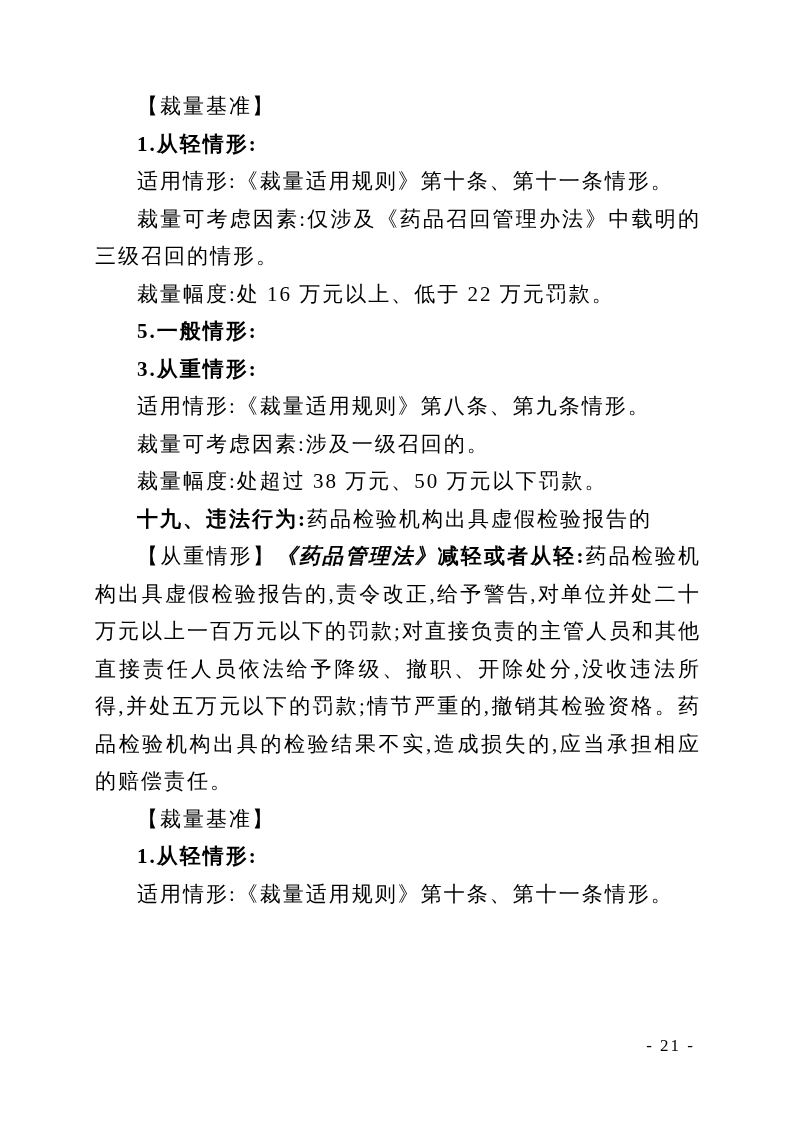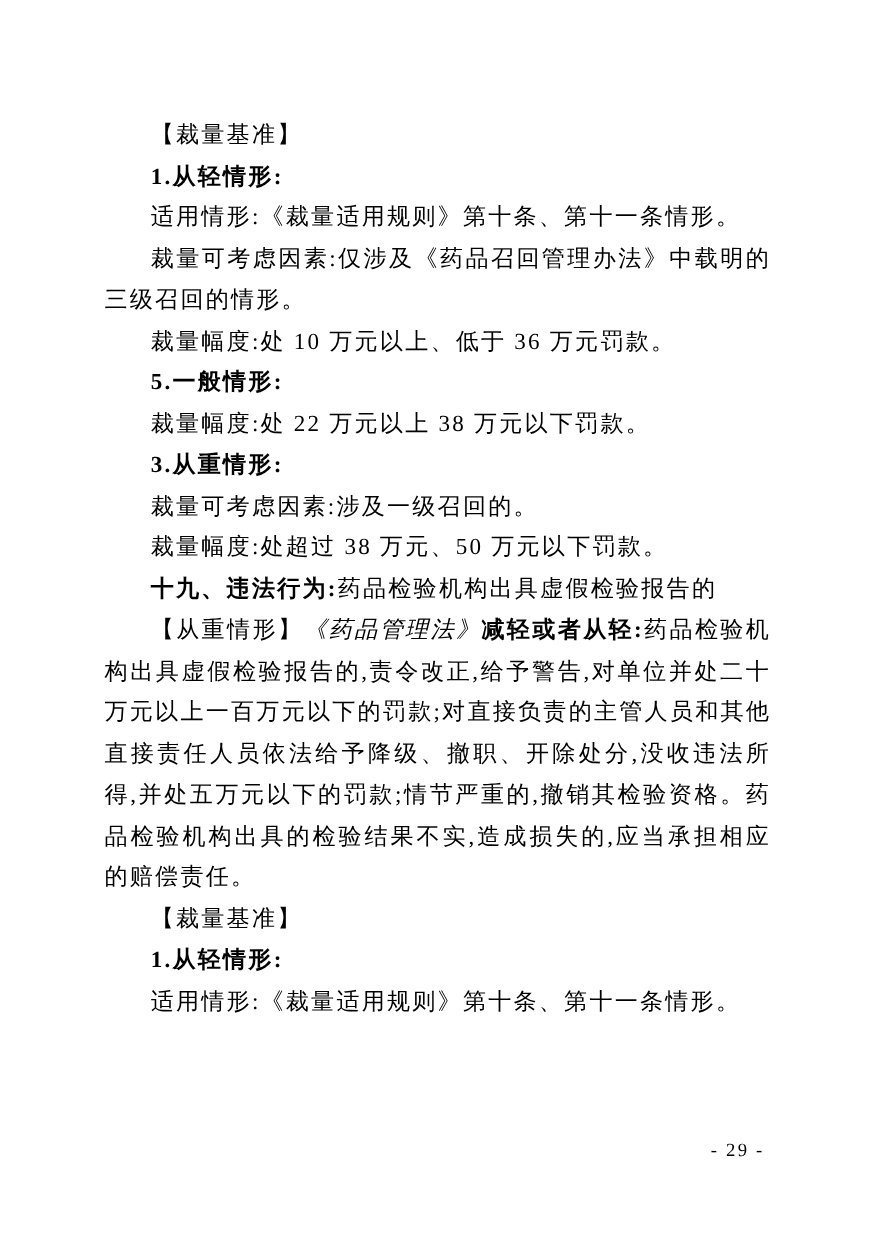--- a/index.html
+++ b/index.html
@@ -12,64 +12,64 @@
     width: 793px;
     height: 1122px;
     background: #ffffff;
     overflow: hidden;
     font-family: "Liberation Serif", serif;
     color: #000000;
   }
   .content {
     position: absolute;
     left: 95px;
-    top: 104px;
+    top: 88px;
     width: 606px;
   }
   p.para {
     margin: 0;
     padding: 0;
     font-size: 21px;
     line-height: 37.5px;
     letter-spacing: 2px;
     text-indent: 2em;
     text-align: justify;
     text-justify: inter-character;
     color: #000000;
   }
   span.run-regular { font-weight: normal; font-style: normal; }
   span.run-bold { font-weight: bold; font-style: normal; }
-  span.run-bold-italic { font-weight: normal; font-style: italic; margin-top: 19px; }
+  span.run-bold-italic { font-weight: bold; font-style: italic; margin-top: 19px; }
   .footer {
     position: absolute;
     top: 1036px;
     right: 98px;
     font-size: 17px;
     letter-spacing: 2px;
     color: #000000;
     font-family: "Liberation Serif", serif;
   }
 </style>
 </head>
 <body>
 
 <div class="page">
   <div class="content">
       <p class="para"><span class="run-regular">【裁量基准】</span></p>
       <p class="para"><span class="run-bold">1.从轻情形:</span></p>
       <p class="para"><span class="run-regular">适用情形:《裁量适用规则》第十条、第十一条情形。</span></p>
       <p class="para"><span class="run-regular">裁量可考虑因素:仅涉及《药品召回管理办法》中载明的三级召回的情形。</span></p>
-      <p class="para"><span class="run-regular">裁量幅度:处 10 万元以上、低于 36 万元罚款。</span></p>
+      <p class="para"><span class="run-regular">裁量幅度:处 16 万元以上、低于 22 万元罚款。</span></p>
       <p class="para"><span class="run-bold">5.一般情形:</span></p>
-      <p class="para"><span class="run-regular">裁量幅度:处 22 万元以上 38 万元以下罚款。</span></p>
       <p class="para"><span class="run-bold">3.从重情形:</span></p>
+      <p class="para"><span class="run-regular">适用情形:《裁量适用规则》第八条、第九条情形。</span></p>
       <p class="para"><span class="run-regular">裁量可考虑因素:涉及一级召回的。</span></p>
       <p class="para"><span class="run-regular">裁量幅度:处超过 38 万元、50 万元以下罚款。</span></p>
       <p class="para"><span class="run-bold">十九、违法行为:</span><span class="run-regular">药品检验机构出具虚假检验报告的</span></p>
       <p class="para"><span class="run-regular">【从重情形】</span><span class="run-bold-italic">《药品管理法》</span><span class="run-bold">减轻或者从轻:</span><span class="run-regular">药品检验机构出具虚假检验报告的,责令改正,给予警告,对单位并处二十万元以上一百万元以下的罚款;对直接负责的主管人员和其他直接责任人员依法给予降级、撤职、开除处分,没收违法所得,并处五万元以下的罚款;情节严重的,撤销其检验资格。药品检验机构出具的检验结果不实,造成损失的,应当承担相应的赔偿责任。</span></p>
       <p class="para"><span class="run-regular">【裁量基准】</span></p>
       <p class="para"><span class="run-bold">1.从轻情形:</span></p>
       <p class="para"><span class="run-regular">适用情形:《裁量适用规则》第十条、第十一条情形。</span></p>
     </div>
   <div class="footer">
-    <span>- 29 -</span>
+    <span>- 21 -</span>
   </div>
 </div>
 
 </body></html>

